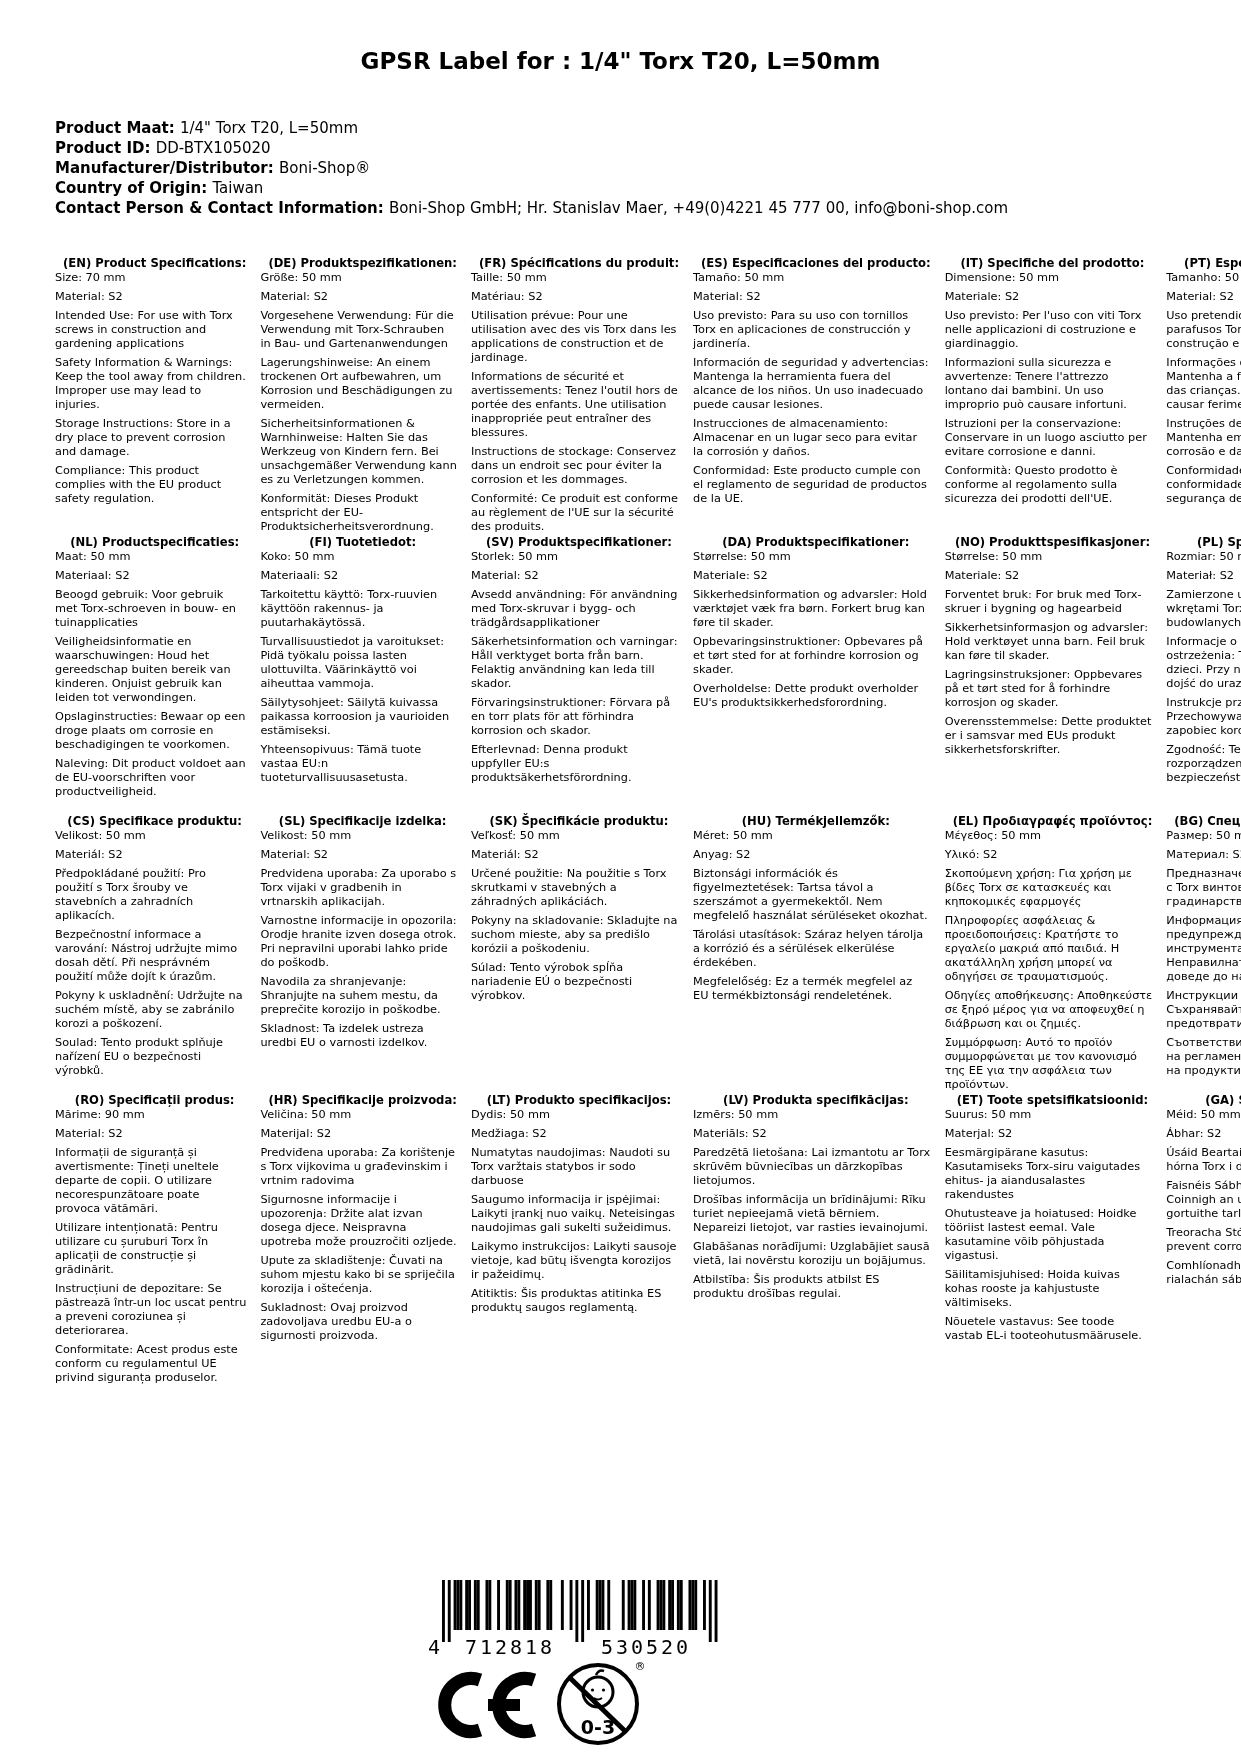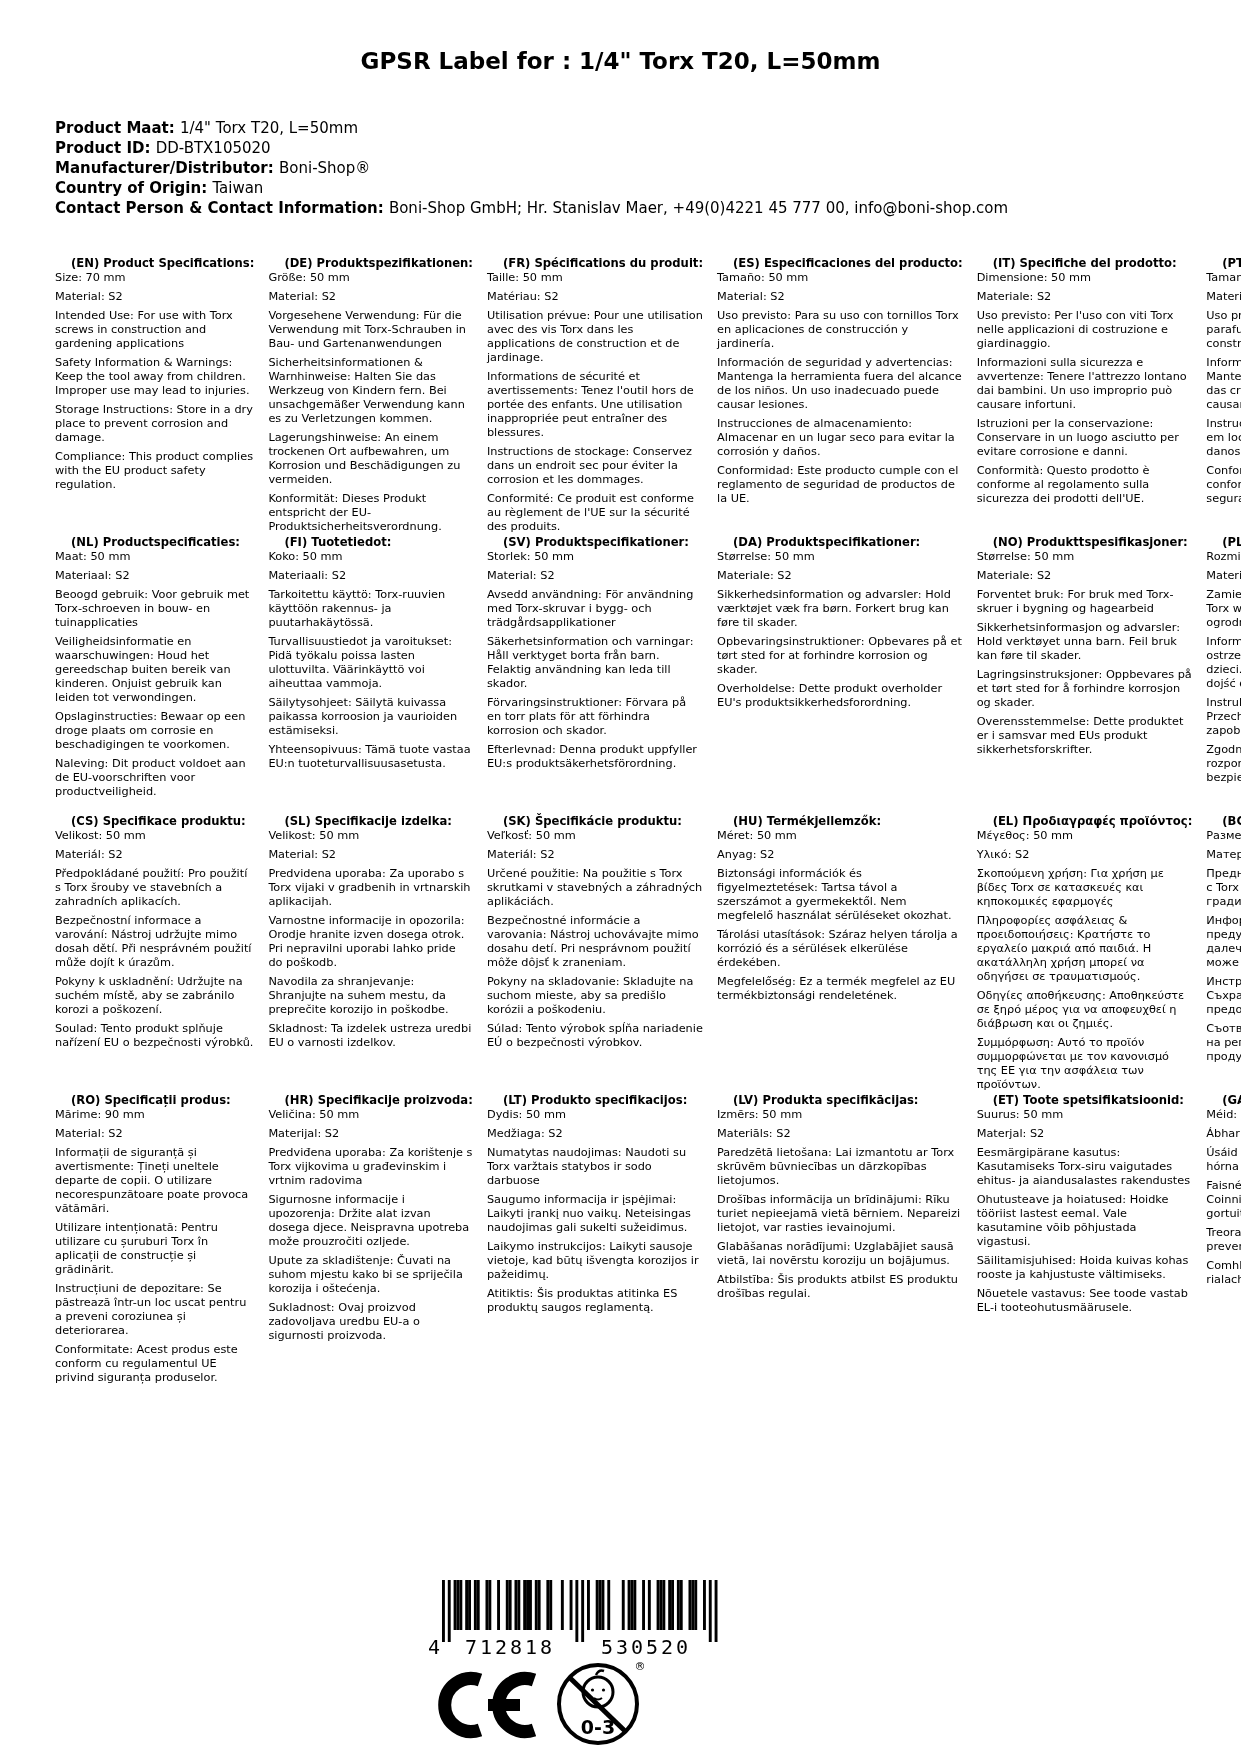--- a/index.html
+++ b/index.html
@@ -20,22 +20,23 @@
   }
   .pi-label { font-weight:bold; }
   .pi-value { font-weight:normal; }
   .spec-grid {
     position:absolute; left:55px; top:256px; width:1150px;
     display:grid; grid-template-columns:repeat(6,1fr);
     column-gap:14px; grid-auto-rows:279px;
   }
   .spec-block { font-size:11.3px; line-height:1.24; }
   .spec-heading {
-    font-weight:bold; font-size:11.6px; margin:0 0 1px 16px;
+    font-weight:bold; font-size:11.6px; margin:0 0 1px 8px;
     white-space:nowrap;
+    text-align:center;
   }
   .spec-body p {
     margin:0 0 5px 0;
     overflow-wrap:anywhere;
   }
   .barcode-wrap {
     position:absolute; left:420px; top:1580px; width:340px; height:76px;
   }
   .ce-wrap { position:absolute; left:428px; top:1668px; width:110px; height:74px; }
   .age-wrap { position:absolute; left:556px; top:1656px; width:92px; height:94px; }
@@ -66,22 +67,22 @@
         <p>Storage Instructions: Store in a dry place to prevent corrosion and damage.</p>
         <p>Compliance: This product complies with the EU product safety regulation.</p>
       </div>
     </div>
     <div class="spec-block">
       <div class="spec-heading">(DE) Produktspezifikationen:</div>
       <div class="spec-body">
         <p>Größe: 50 mm</p>
         <p>Material: S2</p>
         <p>Vorgesehene Verwendung: Für die Verwendung mit Torx-Schrauben in Bau- und Gartenanwendungen</p>
+        <p>Lagerungshinweise: An einem trockenen Ort aufbewahren, um Korrosion und Beschädigungen zu vermeiden.</p>
         <p>Sicherheitsinformationen &amp; Warnhinweise: Halten Sie das Werkzeug von Kindern fern. Bei unsachgemäßer Verwendung kann es zu Verletzungen kommen.</p>
-        <p>Lagerungshinweise: An einem trockenen Ort aufbewahren, um Korrosion und Beschädigungen zu vermeiden.</p>
         <p>Konformität: Dieses Produkt entspricht der EU-Produktsicherheitsverordnung.</p>
       </div>
     </div>
     <div class="spec-block">
       <div class="spec-heading">(FR) Spécifications du produit:</div>
       <div class="spec-body">
         <p>Taille: 50 mm</p>
         <p>Matériau: S2</p>
         <p>Utilisation prévue: Pour une utilisation avec des vis Torx dans les applications de construction et de jardinage.</p>
         <p>Informations de sécurité et avertissements: Tenez l'outil hors de portée des enfants. Une utilisation inappropriée peut entraîner des blessures.</p>
@@ -208,21 +209,20 @@
         <p>Navodila za shranjevanje: Shranjujte na suhem mestu, da preprečite korozijo in poškodbe.</p>
         <p>Skladnost: Ta izdelek ustreza uredbi EU o varnosti izdelkov.</p>
       </div>
     </div>
     <div class="spec-block">
       <div class="spec-heading">(SK) Špecifikácie produktu:</div>
       <div class="spec-body">
         <p>Veľkosť: 50 mm</p>
         <p>Materiál: S2</p>
         <p>Určené použitie: Na použitie s Torx skrutkami v stavebných a záhradných aplikáciách.</p>
-        <p>Bezpečnostné informácie a varovania: Nástroj uchovávajte mimo dosahu detí. Pri nesprávnom použití môže dôjsť k zraneniam.</p>
         <p>Pokyny na skladovanie: Skladujte na suchom mieste, aby sa predišlo korózii a poškodeniu.</p>
         <p>Súlad: Tento výrobok spĺňa nariadenie EÚ o bezpečnosti výrobkov.</p>
       </div>
     </div>
     <div class="spec-block">
       <div class="spec-heading">(HU) Termékjellemzők:</div>
       <div class="spec-body">
         <p>Méret: 50 mm</p>
         <p>Anyag: S2</p>
         <p>Biztonsági információk és figyelmeztetések: Tartsa távol a szerszámot a gyermekektől. Nem megfelelő használat sérüléseket okozhat.</p>

